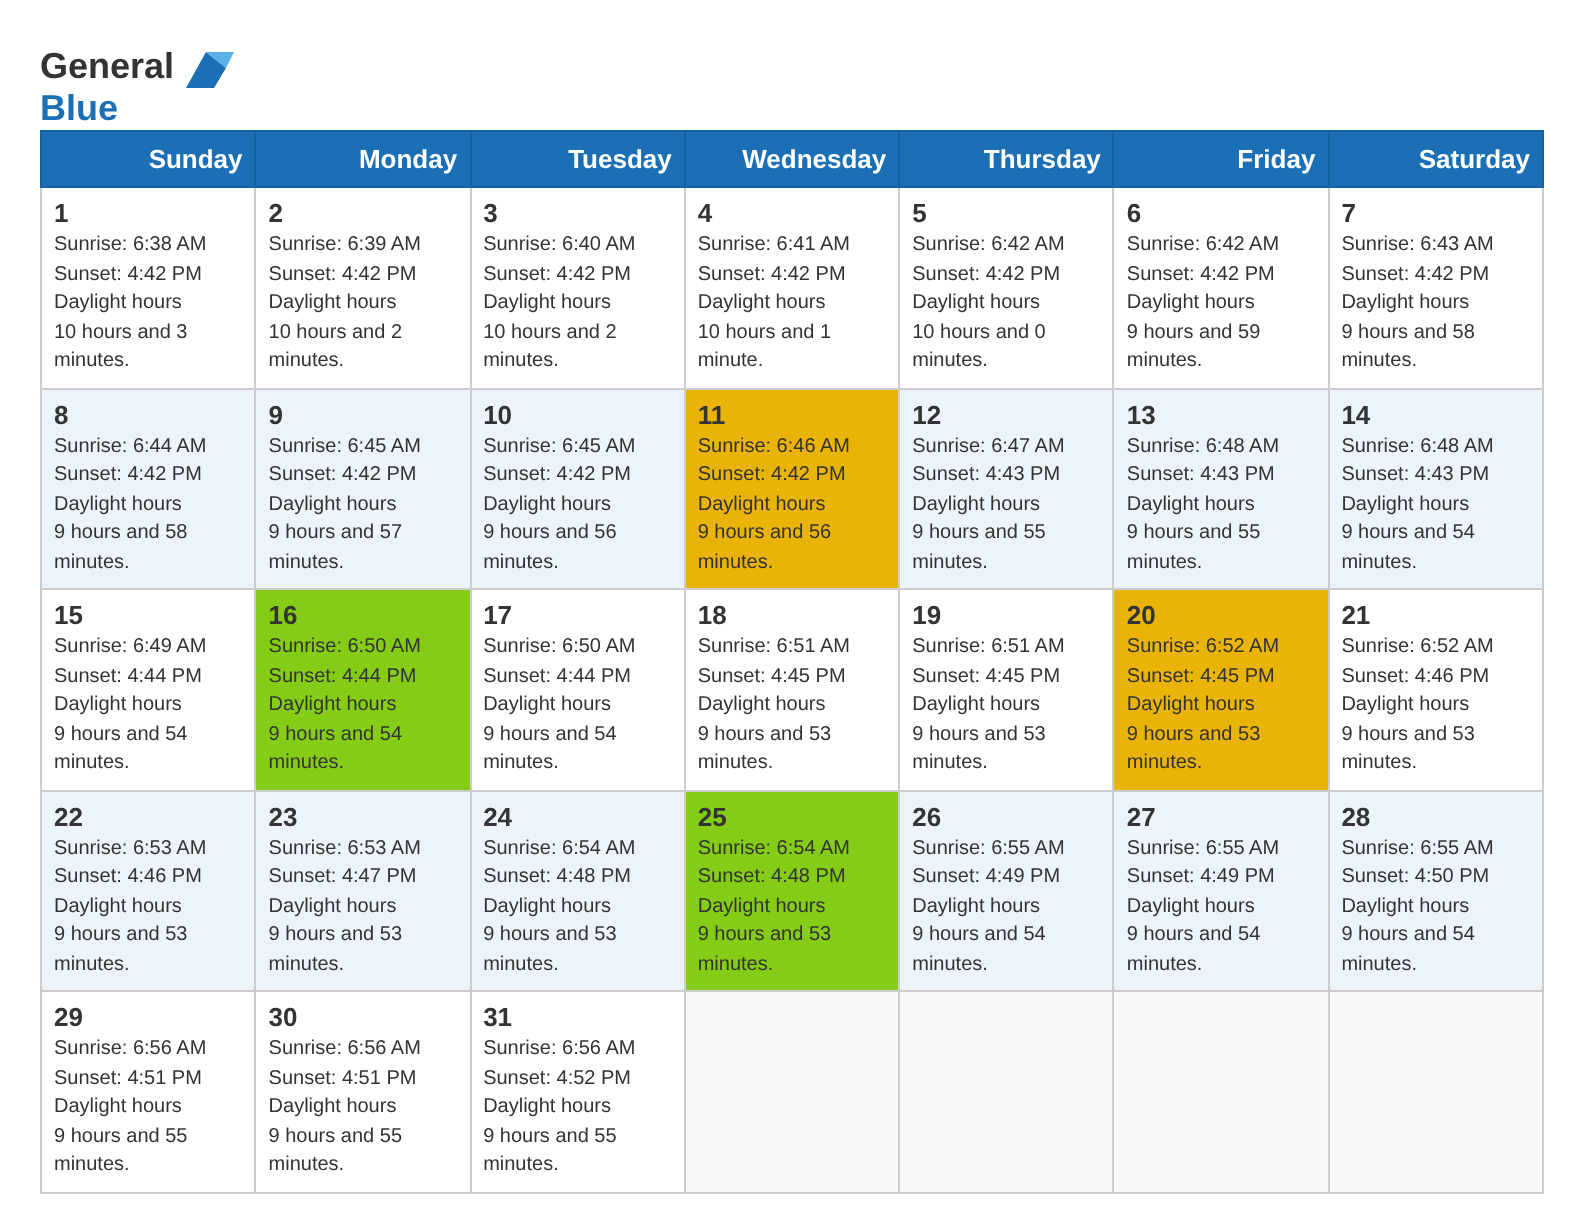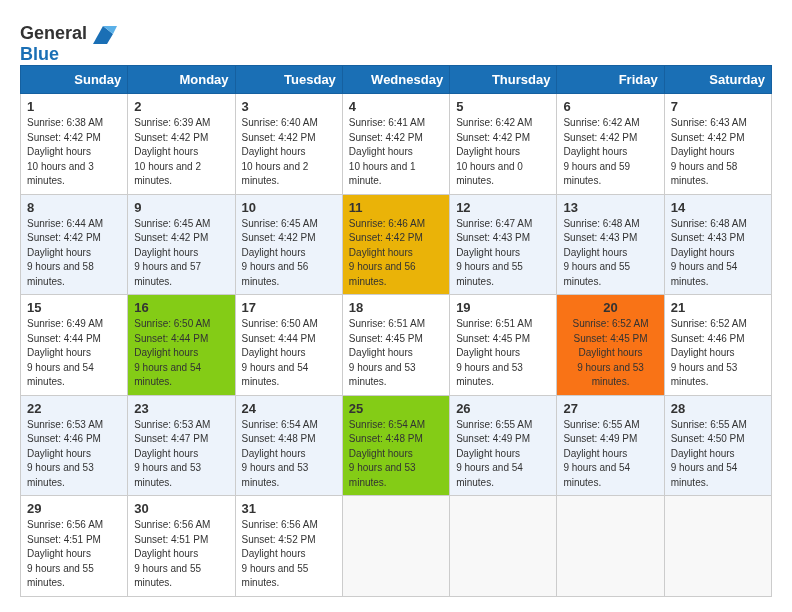--- a/index.html
+++ b/index.html
@@ -211,21 +211,21 @@
         <span class="cell-text">Sunrise: 6:50 AM<br>Sunset: 4:44 PM<br>Daylight hours<br>9 hours and 54 minutes.</span>
       </td>
           <td style="background: rgb(255, 255, 255);">
         <span class="day-num">18</span>
         <span class="cell-text">Sunrise: 6:51 AM<br>Sunset: 4:45 PM<br>Daylight hours<br>9 hours and 53 minutes.</span>
       </td>
           <td style="background: rgb(255, 255, 255);">
         <span class="day-num">19</span>
         <span class="cell-text">Sunrise: 6:51 AM<br>Sunset: 4:45 PM<br>Daylight hours<br>9 hours and 53 minutes.</span>
       </td>
-          <td style="background: #f97316; text-align: center;">
+          <td style="background: #eab308;">
         <span class="day-num">20</span>
         <span class="cell-text">Sunrise: 6:52 AM<br>Sunset: 4:45 PM<br>Daylight hours<br>9 hours and 53 minutes.</span>
       </td>
           <td style="background: rgb(255, 255, 255);">
         <span class="day-num">21</span>
         <span class="cell-text">Sunrise: 6:52 AM<br>Sunset: 4:46 PM<br>Daylight hours<br>9 hours and 53 minutes.</span>
       </td>
         </tr>
         <tr>
           <td style="background: rgb(237, 243, 251);">

